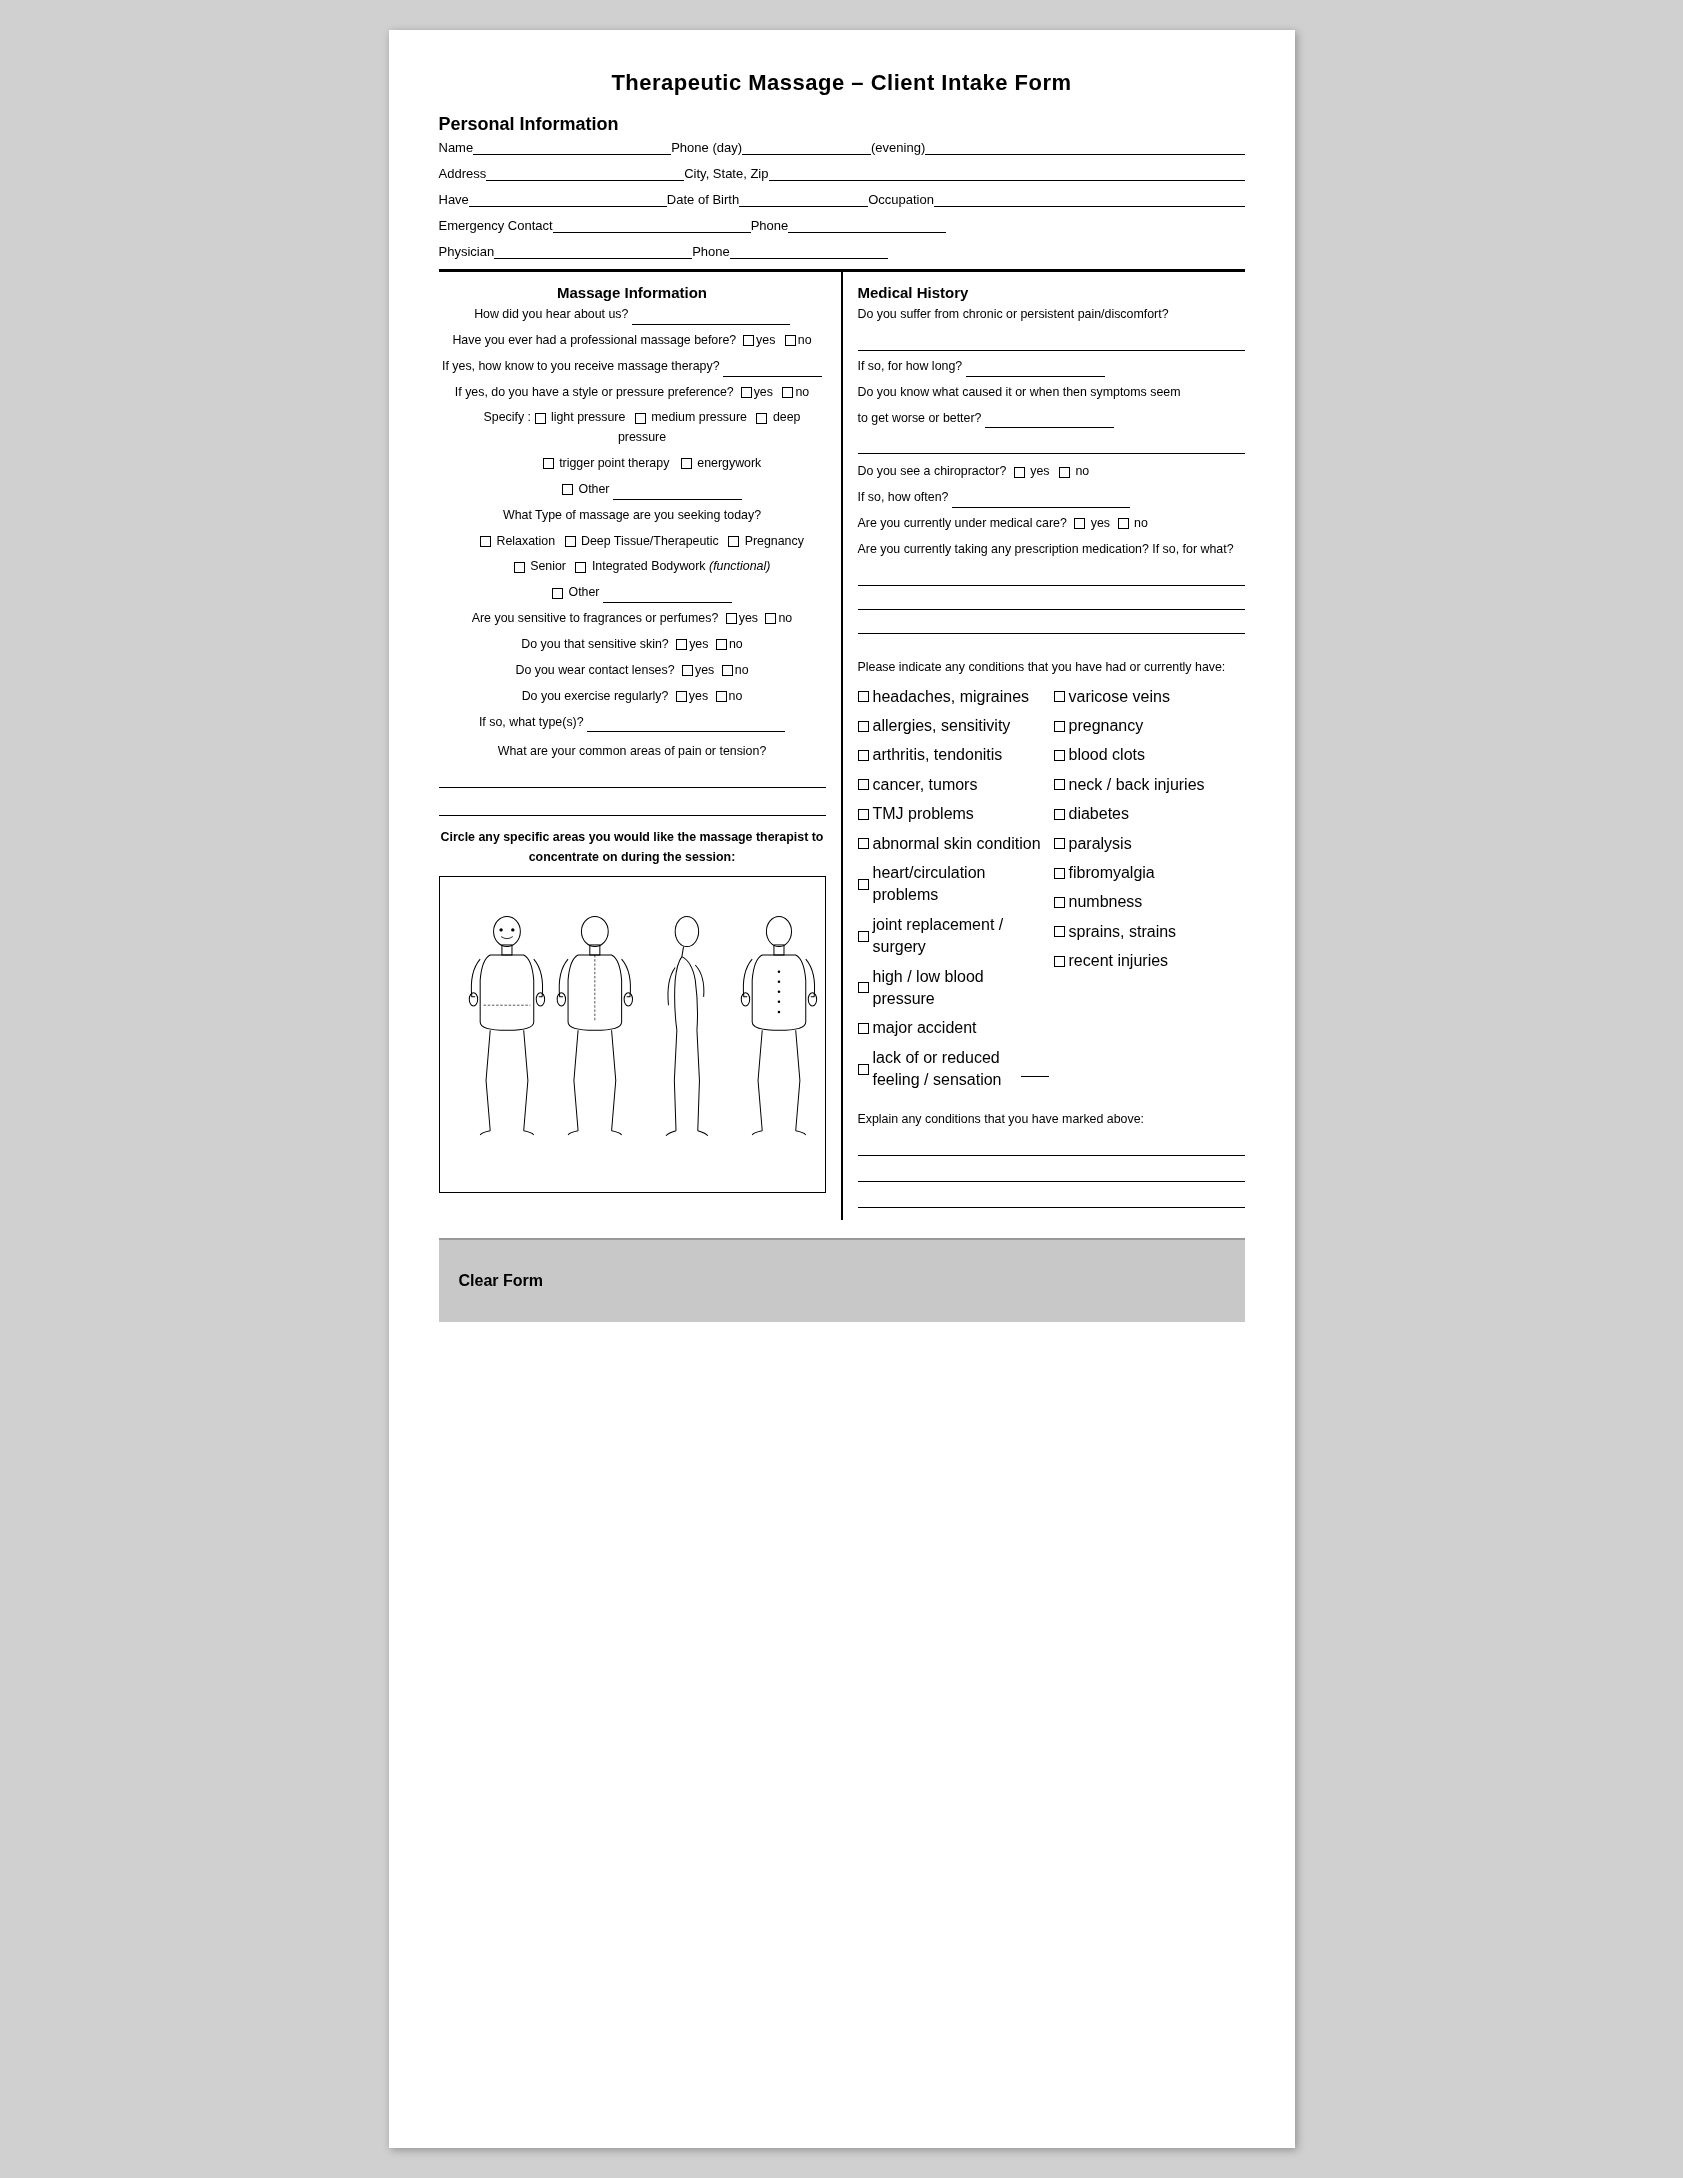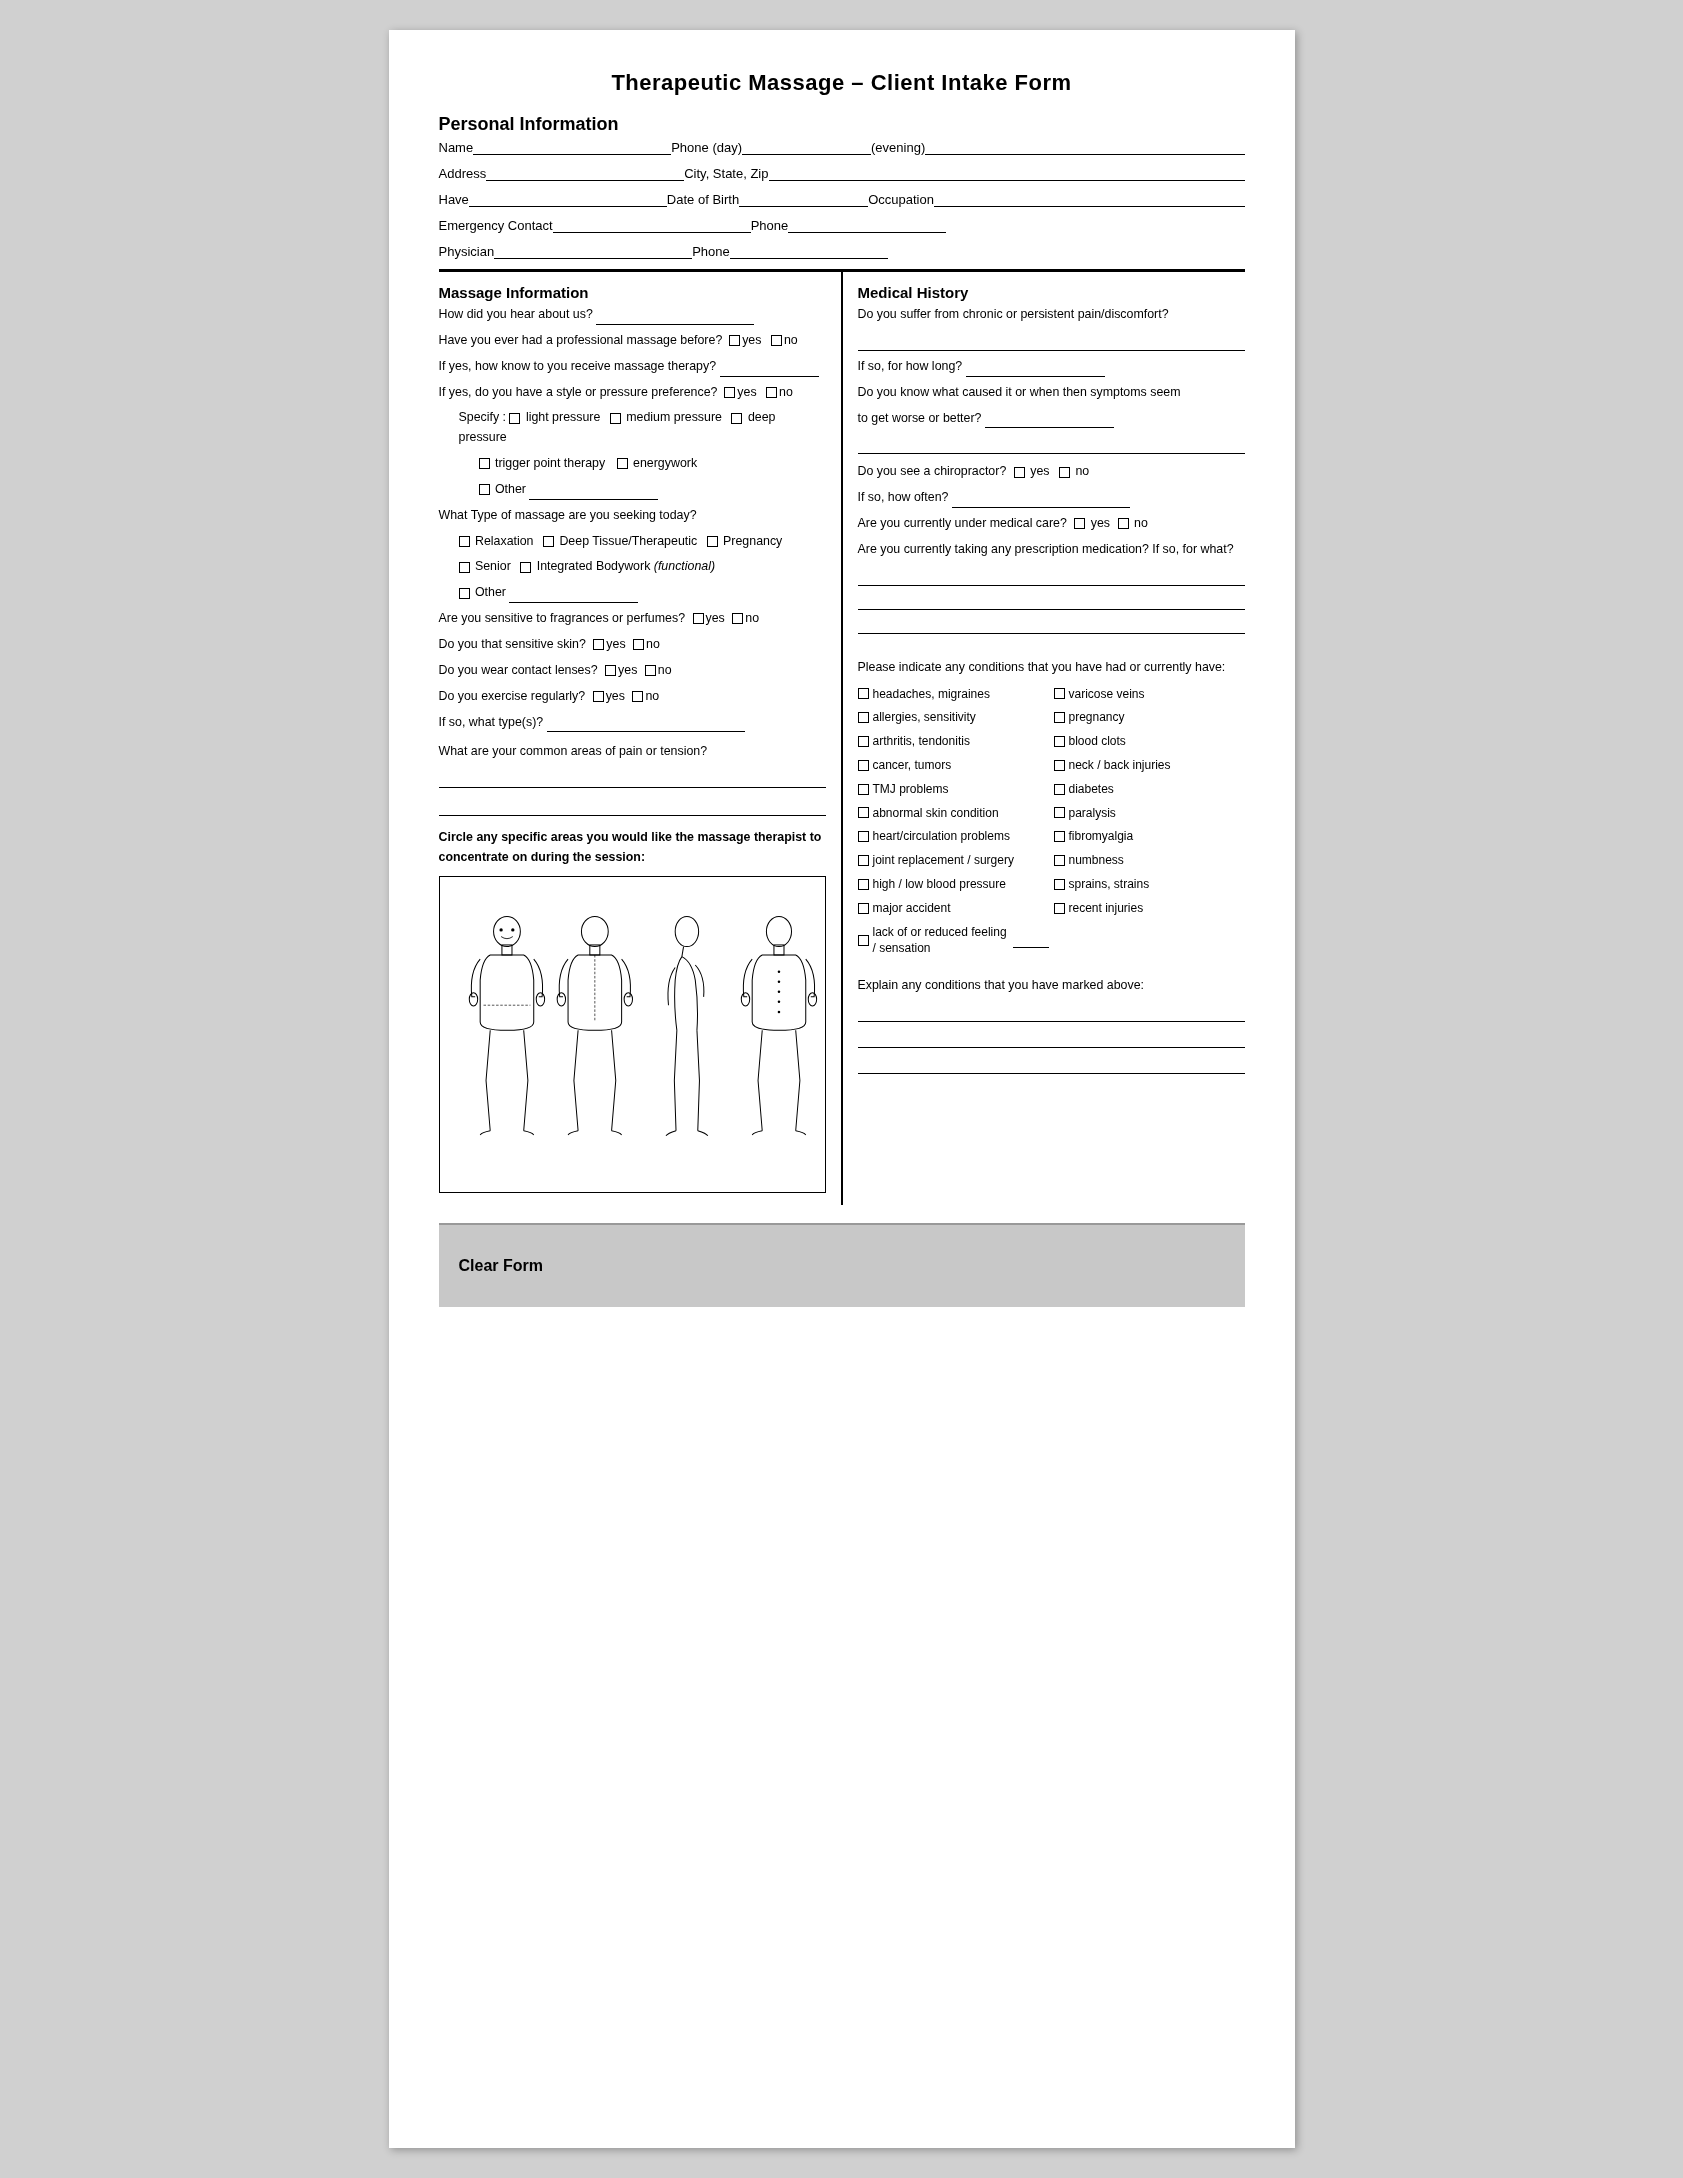--- a/index.html
+++ b/index.html
@@ -55,20 +55,21 @@
       display: flex;
       gap: 0;
       border-top: 3px solid #000;
       margin-top: 8px;
     }
     .col-left {
       flex: 1;
       padding: 12px 15px 12px 0;
       border-right: 2px solid #000;
       font-size: 12.4px;
+      text-align: center;
     }
     .col-right {
       flex: 1;
       padding: 12px 0 12px 15px;
       font-size: 12.4px;
     }
     .col-section-title {
       font-weight: bold;
       font-size: 15px;
       margin-bottom: 4px;
@@ -103,21 +104,21 @@
       gap: 5px;
       margin-top: 8px;
     }
     .conditions-col {
       flex: 1;
     }
     .condition-item {
       display: flex;
       align-items: center;
       margin-bottom: 7px;
-      font-size: 12px;
+      font-size: 16px;
       line-height: 1.4;
     }
     .condition-item .checkbox {
       flex-shrink: 0;
       margin-right: 4px;
     }
     .body-diagram {
       border: 1.5px solid #000;
       margin-top: 8px;
       height: 317px;

